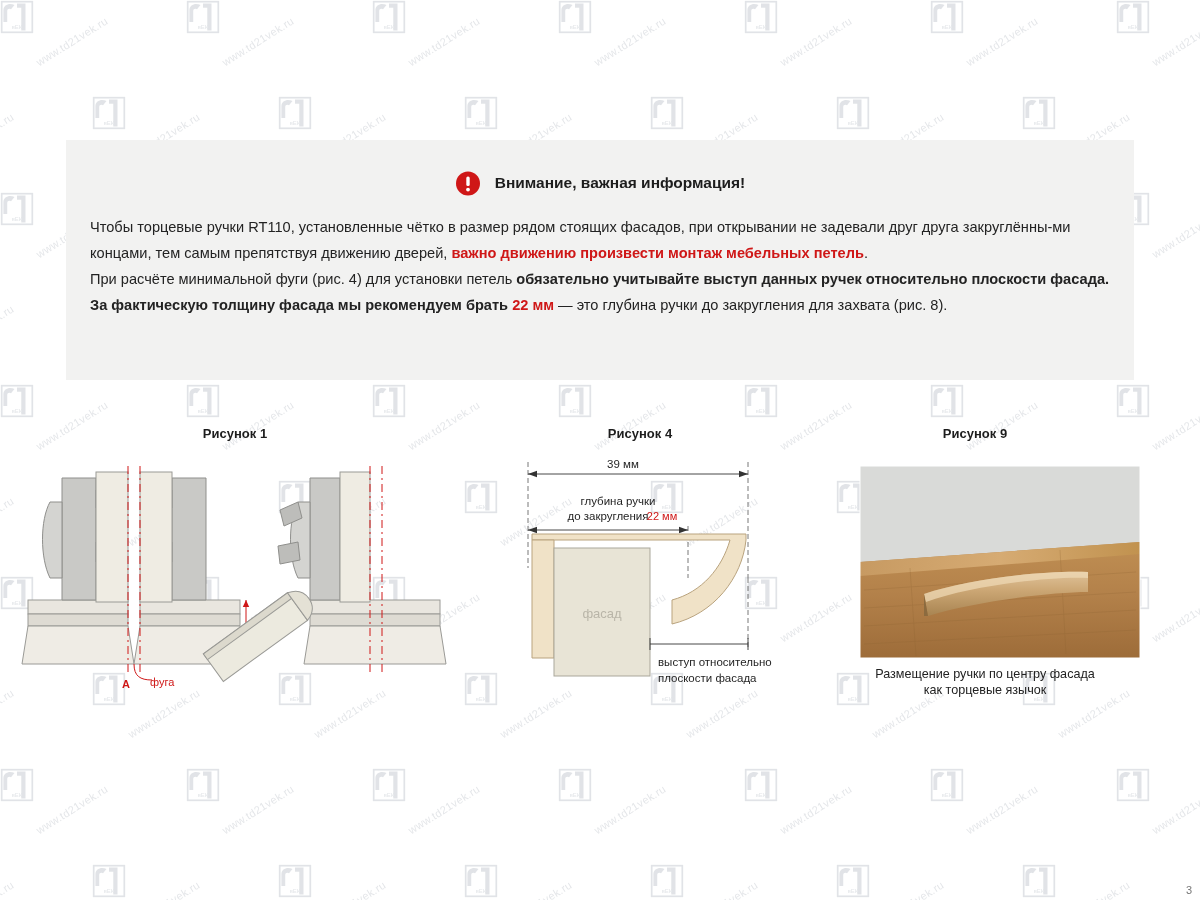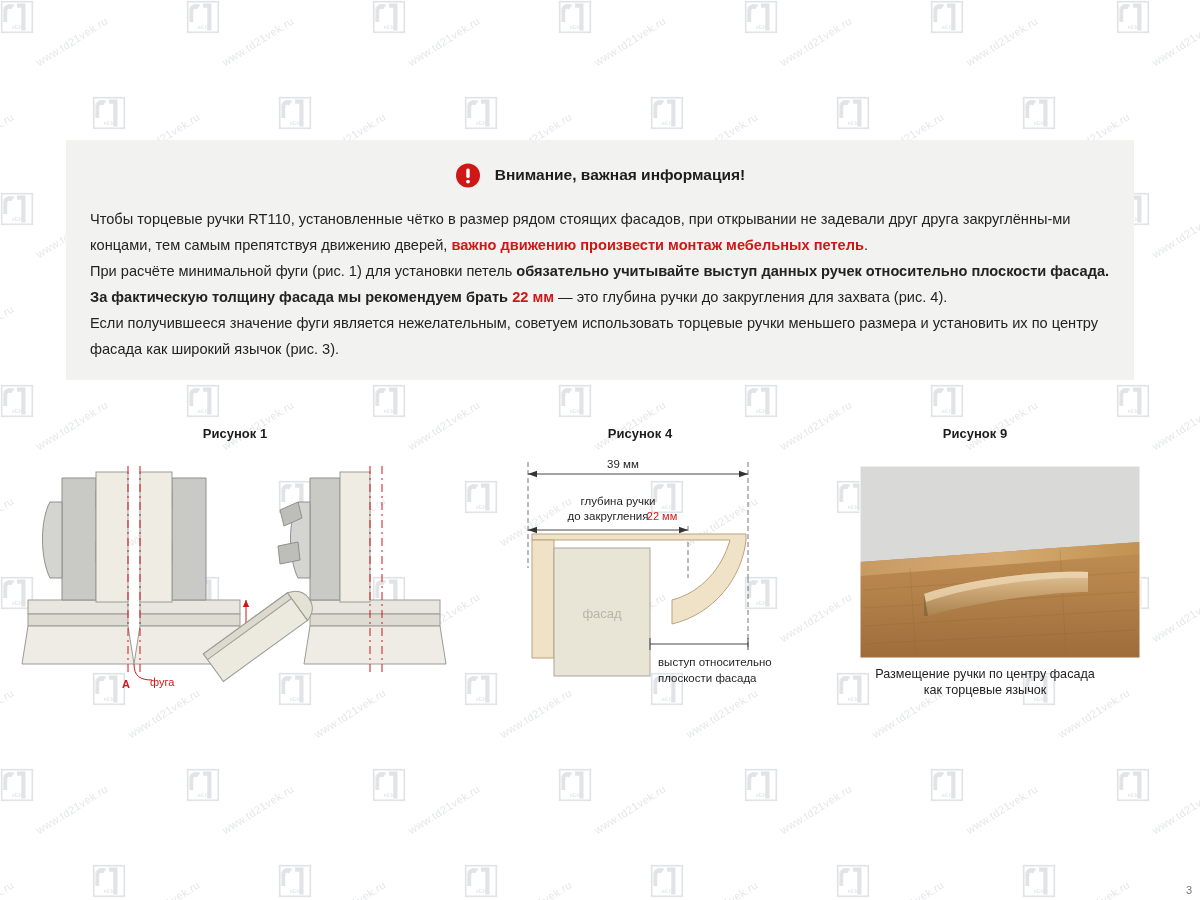--- a/index.html
+++ b/index.html
@@ -55,21 +55,21 @@
     width: 1068px;
     height: 240px;
     background: #f2f2f1;
     z-index: 12;
   }
   .notice-head {
     display: flex;
     align-items: center;
     justify-content: center;
     gap: 14px;
-    padding-top: 20px;
+    padding-top: 28px;
   }
   .excl-icon { width: 26px; height: 30px; }
   .notice-title {
     font-size: 15.5px;
     font-weight: bold;
     color: #1d1d1d;
   }
   .notice-body {
     padding: 16px 24px 0 24px;
     font-size: 14.6px;
@@ -716,22 +716,21 @@
       <svg class="excl-icon" viewBox="0 0 26 30">
         <circle cx="13" cy="15.5" r="12" fill="#cf1717"></circle>
         <rect x="11.3" y="8.5" width="3.4" height="9.6" rx="1.5" fill="#ffffff"></rect>
         <circle cx="13" cy="21.6" r="1.9" fill="#ffffff"></circle>
       </svg>
       <div class="notice-title">Внимание, важная информация!</div>
     </div>
 
     <div class="notice-body">
       <p><span>Чтобы  торцевые ручки RT110, установленные чётко в размер рядом стоящих фасадов, при открывании не задевали друг друга закруглённы-ми концами, тем самым препятствуя движению дверей, </span><span class="r">важно движению произвести монтаж мебельных петель</span><span>.</span></p>
-      <p><span>При расчёте минимальной фуги (рис. 1) для установки петель </span><span class="b">обязательно учитывайте выступ данных ручек относительно плоскости фасада. За фактическую толщину фасада мы рекомендуем брать </span><span class="r">22 мм</span><span> — это глубина ручки до закругления для захвата (рис. 4).</span></p>
-      <p>Если получившееся значение фуги является нежелательным, советуем использовать торцевые ручки меньшего размера и установить их по центру фасада как широкий язычок (рис. 3).</p>
+      <p><span>При расчёте минимальной фуги (рис. 4) для установки петель </span><span class="b">обязательно учитывайте выступ данных ручек относительно плоскости фасада. За фактическую толщину фасада мы рекомендуем брать </span><span class="r">22 мм</span><span> — это глубина ручки до закругления для захвата (рис. 8).</span></p>
     </div>
   </div>
 
   <div class="figures">
 
     <div class="fig-title fig1-title">Рисунок 1</div>
     <div class="fig-title fig2-title">Рисунок 4</div>
     <div class="fig-title fig3-title">Рисунок 9</div>
 
     <svg class="svg-abs" width="470" height="300" style="left:10px; top:40px;" viewBox="0 0 470 300">

